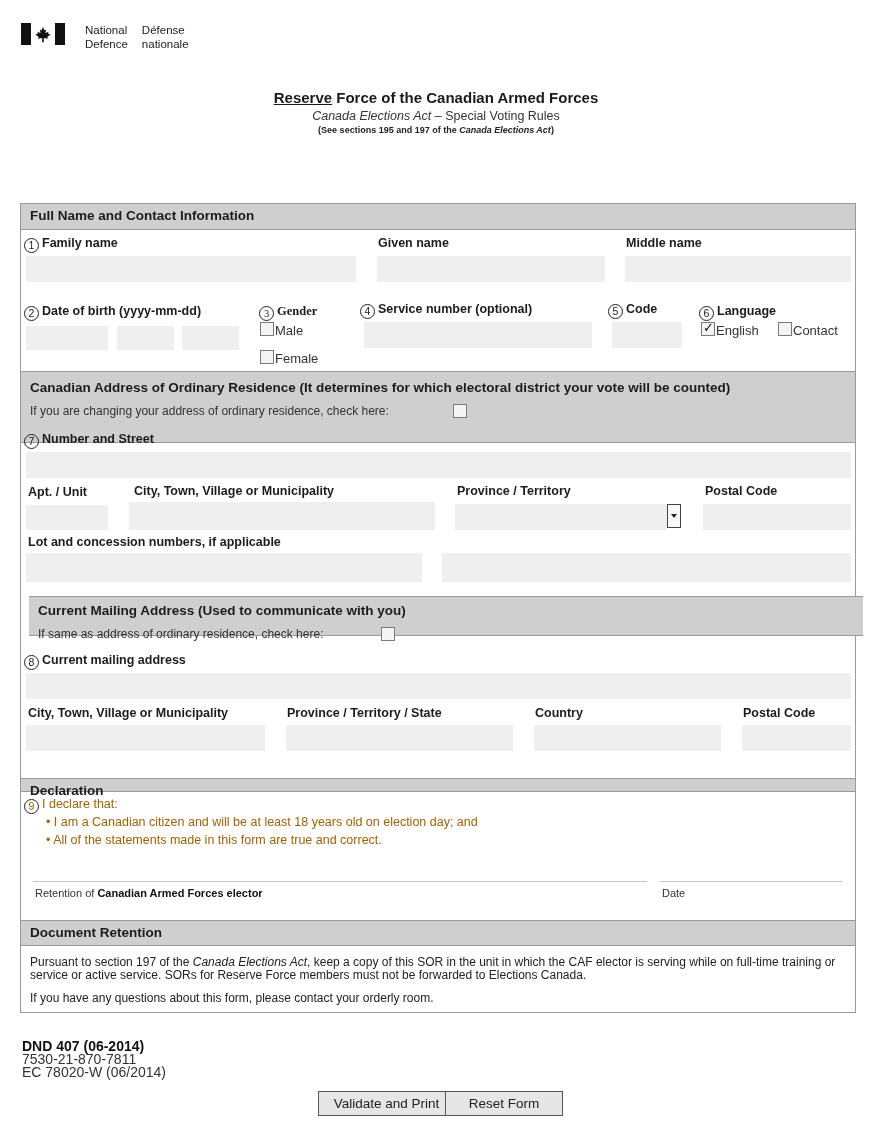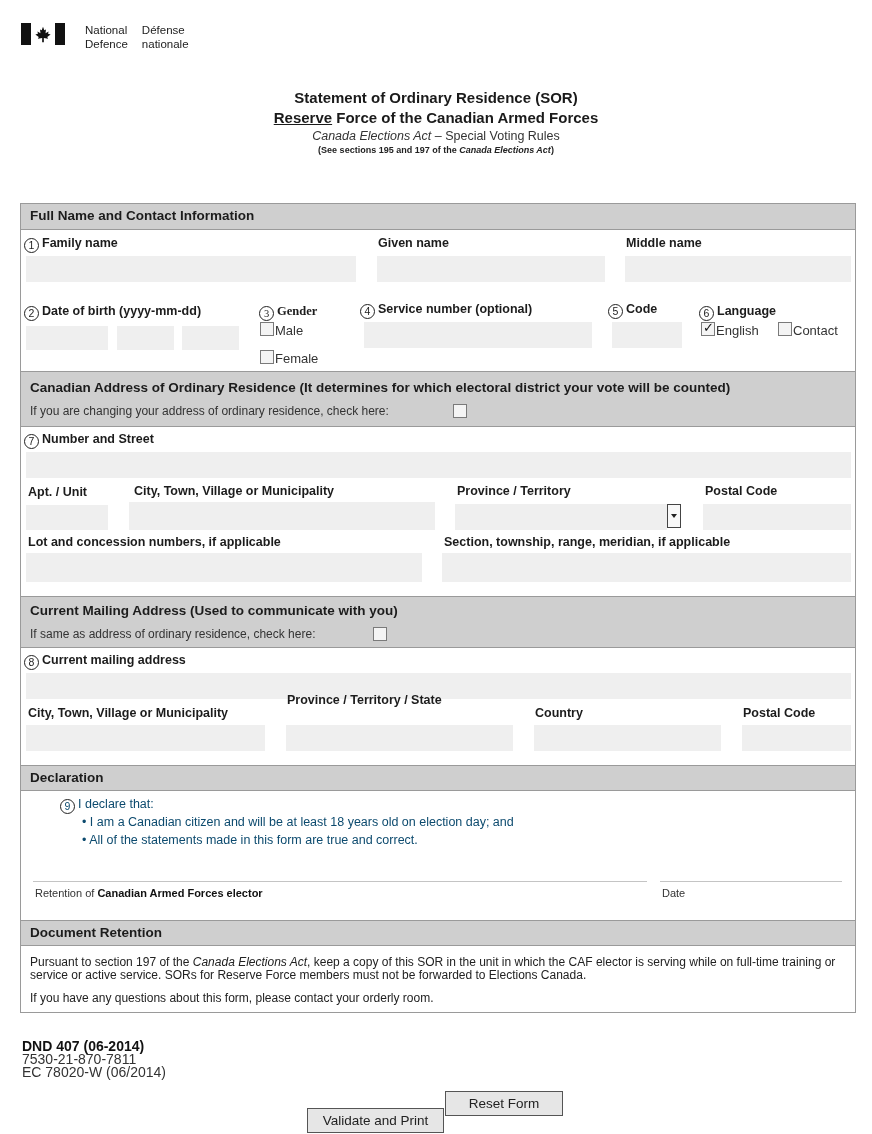--- a/index.html
+++ b/index.html
@@ -31,21 +31,21 @@
   .lbl { position: absolute; font-weight: bold; font-size: 12.5px; color: #1c1c1c; white-space: nowrap; }
   .num { display: inline-block; width: 15px; height: 15px; border: 1.3px solid #222; border-radius: 50%; font-size: 10.5px; line-height: 13px; text-align: center; font-weight: normal; margin-right: 3px; vertical-align: -2px; }
   .fld { position: absolute; background: #efefef; border: none; }
   .cb { position: absolute; width: 14px; height: 14px; border: 1px solid #7a7a7a; background: #f4f4f4; }
   .cb.checked::after { content: "\2713"; position: absolute; left: 1px; top: -3px; font-size: 13px; color: #111; }
   .cb-lbl { position: absolute; font-size: 13px; color: #333; }
 
   .dd-btn { position: absolute; width: 14px; height: 24px; border: 1.5px solid #444; background: #f8f8f8; }
   .dd-btn::after { content: ""; position: absolute; left: 3px; top: 9px; border-left: 3.5px solid transparent; border-right: 3.5px solid transparent; border-top: 4px solid #222; }
 
-  .decl { position: absolute; font-size: 12.5px; color: #0c4a6e; white-space: nowrap; margin-left: 36px; }
+  .decl { position: absolute; font-size: 12.5px; color: #a16207; white-space: nowrap; }
   .sig-line { position: absolute; height: 0; border-top: 1.5px solid #c4c4c4; }
   .sig-lbl { position: absolute; font-size: 11px; color: #333; white-space: nowrap; }
   .sig-lbl b { color: #111; margin-top: 36px; }
 
   .ret { position: absolute; left: 9px; width: 816px; font-size: 12px; line-height: 13px; color: #222; }
   .ret i { font-style: italic; }
 
   .foot { position: absolute; left: 22px; top: 1040px; font-size: 14px; line-height: 13px; color: #333; }
   .foot b { color: #111; }
 
@@ -68,21 +68,20 @@
       <div>Defence</div>
     </div>
     <div class="col">
       <div>Défense</div>
       <div>nationale</div>
     </div>
   </div>
 </div>
 
 <div class="titles">
-  <div class="t1">Statement of Ordinary Residence (SOR)</div>
   <div class="t2"><u>Reserve</u><span> Force of the Canadian Armed Forces</span></div>
   <div class="t3"><i>Canada Elections Act</i><span> – Special Voting Rules</span></div>
   <div class="t4"><span>(See sections 195 and 197 of the </span><i>Canada Elections Act</i><span>)</span></div>
 </div>
 
 <div class="form">
 
   <div class="sec-head" style="top:0; height:26px; border-top:none;">
     <div class="sec-title" style="top:4px;">Full Name and Contact Information</div>
   </div>
@@ -112,21 +111,21 @@
 
   <div class="lbl" style="left:587px; top:98px;"><span class="num">5</span><span>Code</span></div>
   <input class="fld" style="left: 591px; top: 118px; width: 70px; height: 26px;" value="">
 
   <div class="lbl" style="left:678px; top:100px;"><span class="num">6</span><span>Language</span></div>
   <div class="cb checked" style="left:680px; top:118px;"></div>
   <div class="cb-lbl" style="left:695px; top:119px;">English</div>
   <div class="cb" style="left:757px; top:118px;"></div>
   <div class="cb-lbl" style="left:772px; top:119px;">Contact</div>
 
-  <div class="sec-head" style="top:167px; height:56px;">
+  <div class="sec-head" style="top:167px; height:72px;">
     <div class="sec-title" style="top:8px;">Canadian  Address of Ordinary Residence (It determines for which electoral district your vote will be counted)</div>
     <div class="sec-sub" style="top:32px;">If you are changing your address of ordinary residence, check here:</div>
     <div class="cb" style="left:432px; top:32px;"></div>
   </div>
 
   <div class="lbl" style="left:3px; top:228px;"><span class="num">7</span><span>Number and Street</span></div>
   <input class="fld" style="left: 5px; top: 248px; width: 825px; height: 26px;" value="">
 
   <div class="lbl" style="left:7px; top:281px;">Apt. / Unit</div>
   <input class="fld" style="left: 5px; top: 301px; width: 82px; height: 25px;" value="">
@@ -137,45 +136,44 @@
   <div class="lbl" style="left:436px; top:280px;">Province / Territory</div>
   <input class="fld" style="left: 434px; top: 300px; width: 212px; height: 26px;" value="">
   <div class="dd-btn" style="left:646px; top:300px;"></div>
 
   <div class="lbl" style="left:684px; top:280px;">Postal Code</div>
   <input class="fld" style="left: 682px; top: 300px; width: 148px; height: 26px;" value="">
 
   <div class="lbl" style="left:7px; top:331px;">Lot and concession numbers, if applicable</div>
   <input class="fld" style="left: 5px; top: 349px; width: 396px; height: 29px;" value="">
 
-  <div class="lbl" style="left:423px; top:331px;">Section, township, range, meridian, if applicable</div>
   <input class="fld" style="left: 421px; top: 349px; width: 409px; height: 29px;" value="">
 
-  <div class="sec-head" style="top:392px; height:52px;">
+  <div class="sec-head" style="top:392px; height:40px;margin-left:8px;">
     <div class="sec-title" style="top:6px;">Current Mailing Address (Used to communicate with you)</div>
     <div class="sec-sub" style="top:30px;">If same as address of ordinary residence, check here:</div>
     <div class="cb" style="left:352px; top:30px;"></div>
   </div>
 
   <div class="lbl" style="left:3px; top:449px;"><span class="num">8</span><span>Current mailing address</span></div>
   <input class="fld" style="left: 5px; top: 469px; width: 825px; height: 26px;" value="">
 
   <div class="lbl" style="left:7px; top:502px;">City, Town, Village or Municipality</div>
   <input class="fld" style="left: 5px; top: 521px; width: 239px; height: 26px;" value="">
 
-  <div class="lbl" style="left:266px; top:489px;text-align:center;">Province / Territory / State</div>
+  <div class="lbl" style="left:266px; top:502px;text-align:center;">Province / Territory / State</div>
   <input class="fld" style="left: 265px; top: 521px; width: 227px; height: 26px;" value="">
 
   <div class="lbl" style="left:514px; top:502px;">Country</div>
   <input class="fld" style="left: 513px; top: 521px; width: 187px; height: 26px;" value="">
 
   <div class="lbl" style="left:722px; top:502px;">Postal Code</div>
   <input class="fld" style="left: 721px; top: 521px; width: 109px; height: 26px;" value="">
 
-  <div class="sec-head" style="top:561px; height:26px;">
+  <div class="sec-head" style="top:574px; height:14px;">
     <div class="sec-title" style="top:4px;">Declaration</div>
   </div>
 
   <div class="decl" style="left:3px; top:593px;"><span class="num">9</span><span>I declare that:</span></div>
   <div class="decl" style="left:25px; top:611px;">• I am a Canadian citizen and will be at least 18 years old on election day; and</div>
   <div class="decl" style="left:25px; top:629px;">• All of the statements made in this form are true and correct.</div>
 
   <div class="sig-line" style="left:12px; top:677px; width:614px;"></div>
   <div class="sig-lbl" style="left:14px; top:683px;"><span>Retention of </span><b>Canadian Armed Forces elector</b></div>
 
@@ -189,14 +187,14 @@
   <div class="ret" style="top:752px;"><span>Pursuant to section 197 of the </span><i>Canada Elections Act</i><span>, keep a copy of this SOR in the unit in which the CAF elector is serving while on full-time training or service or active service. SORs for Reserve Force members must not be forwarded to Elections Canada.</span></div>
   <div class="ret" style="top:788px;">If you have any questions about this form, please contact your orderly room.</div>
 </div>
 
 <div class="foot">
   <div><b>DND 407 (06-2014)</b></div>
   <div>7530-21-870-7811</div>
   <div>EC 78020-W (06/2014)</div>
 </div>
 
-<button class="btn" style="left:307px; width:137px;margin-top:17px;">Validate and Print</button>
+<button class="btn" style="left:318px; width:137px;">Validate and Print</button>
 <button class="btn" style="left:445px; width:118px;">Reset Form</button>
 
 </body></html>

